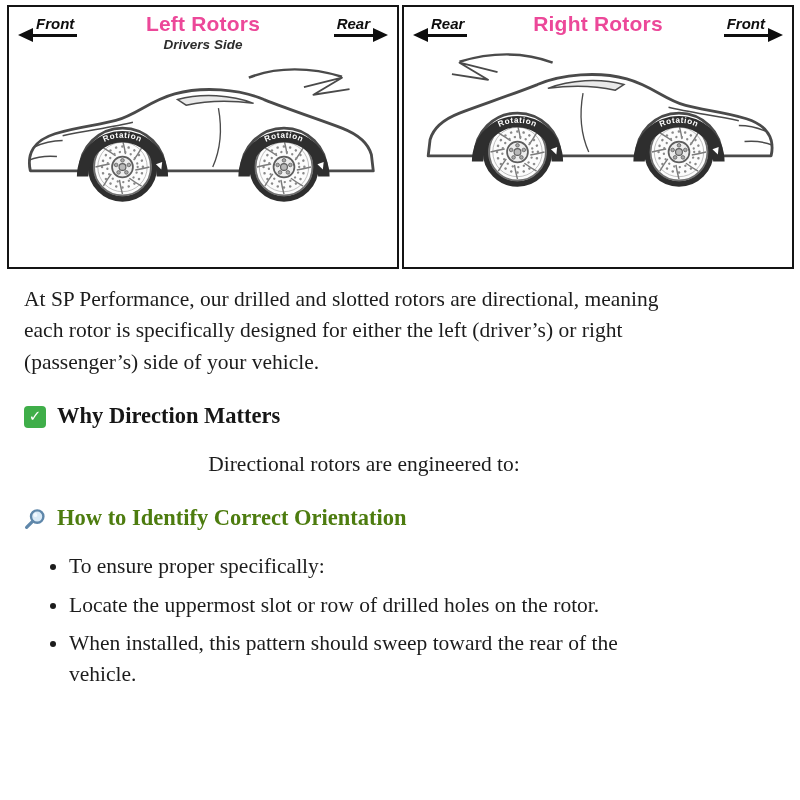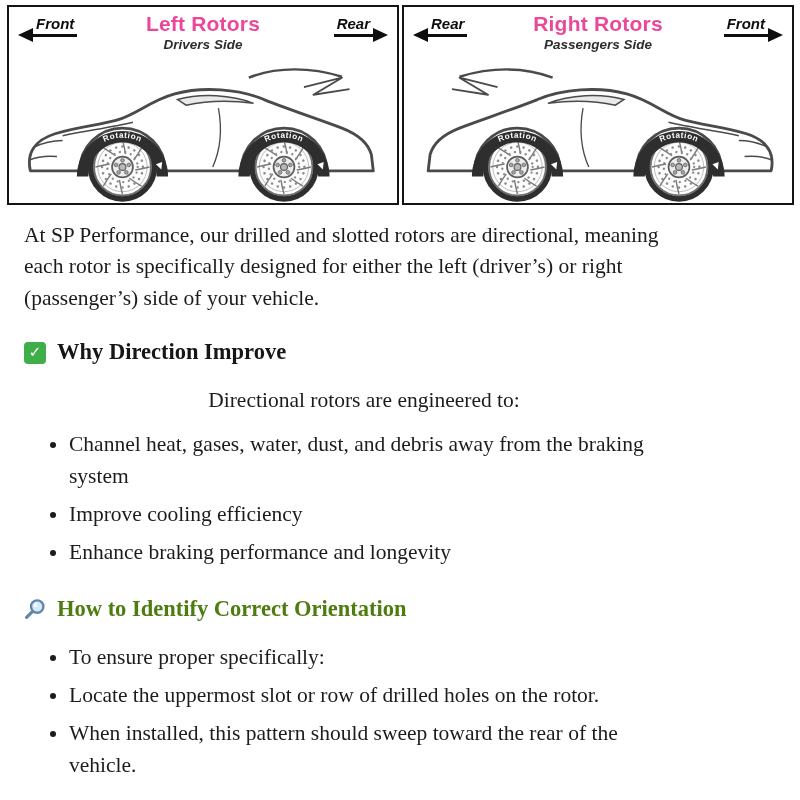--- a/index.html
+++ b/index.html
@@ -5,21 +5,21 @@
   html,body { margin:0; padding:0; }
   body {
     width:800px; height:800px; overflow:hidden;
     background:#ffffff; color:#1c1c1c;
     font-family:"Liberation Serif", serif;
   }
 
   
   .diagram-row { display:flex; gap:3px; padding:5px 6px 0 7px; }
   .panel {
-    flex:1; height:200px; box-sizing:border-box;
+    flex:1; height:264px; box-sizing:border-box;
     border:2px solid #141414; background:#fff; overflow:hidden;
   }
   .panel-header {
     display:flex; justify-content:space-between; align-items:flex-start;
     padding:8px 9px 0 9px;
     font-family:"Liberation Sans", sans-serif;
   }
   .side { width:84px; display:flex; }
   .side.right { justify-content:flex-end; }
   .dir {
@@ -145,21 +145,20 @@
   <div class="panel">
     <div class="panel-header">
       <span class="side">
         <span class="dir left">
           <span class="tri"></span>
           <span>Rear</span>
         </span>
       </span>
       <span class="center-titles">
         <div class="panel-title">Right Rotors</div>
-        <div class="panel-subtitle">Passengers Side</div>
       </span>
       <span class="side right">
         <span class="dir right">
           <span>Front</span>
           <span class="tri"></span>
         </span>
       </span>
     </div>
     <svg class="car-svg" viewBox="0 0 380 160" preserveAspectRatio="xMidYMin meet">
       <g transform="translate(380,0) scale(-1,1)">
@@ -176,30 +175,25 @@
 </div>
 
 <div class="article">
 
   <p class="intro">At SP Performance, our drilled and slotted rotors are directional, meaning each rotor is specifically designed for either the left (driver’s) or right (passenger’s) side of your vehicle.</p>
 
   <h2>
     <span class="check-icon">
         <span>✓</span>
       </span>
-    <span>Why Direction Improve</span>
+    <span>Why Direction Matters</span>
   </h2>
 
   <p class="lead">Directional rotors are engineered to:</p>
 
-  <ul>
-    <li>Channel heat, gases, water, dust, and debris away from the braking system</li>
-    <li>Improve cooling efficiency</li>
-    <li>Enhance braking performance and longevity</li>
-  </ul>
 
   <h2 class="h-regular">
     <svg class="magnifier-icon" width="22" height="22" viewBox="0 0 22 22">
       <circle cx="13.2" cy="8.6" r="6.2" fill="#d9eaf7" stroke="#5f87aa" stroke-width="2.4"></circle>
       <circle cx="11.4" cy="6.9" r="2" fill="#f2f9ff" stroke="none"></circle>
       <line x1="8.6" y1="13.4" x2="2.6" y2="19.4" stroke="#5f87aa" stroke-width="3.2" stroke-linecap="round"></line>
     </svg>
     <span>How to Identify Correct Orientation</span>
   </h2>
 

